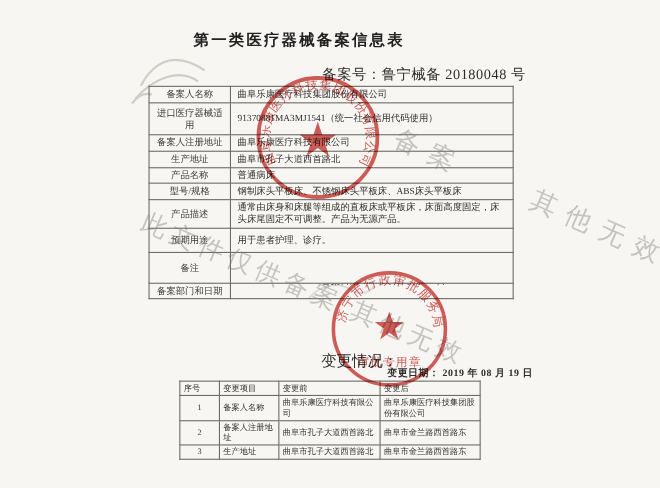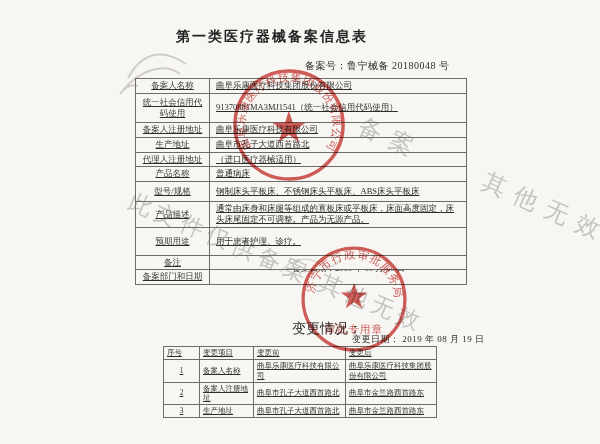--- a/index.html
+++ b/index.html
@@ -6,38 +6,38 @@
   body{
     width:600px;height:444px;position:relative;overflow:hidden;
     background:#f7f6f3;
     font-family:"Liberation Serif","DejaVu Serif",serif;
     color:#2e2d2b;
   }
   .page-title{
     position:absolute;top:28px;left:0;width:544px;text-align:center;
     font-size:14px;font-weight:bold;letter-spacing:2px;color:#222;
   }
-  .record-no{position:absolute;top:59px;left:305px;font-size:10px;letter-spacing:.5px;}
+  .record-no{position:absolute;top:59px;left:293px;font-size:13px;letter-spacing:.5px;}
   
-  table{border-collapse:collapse;table-layout:fixed;text-decoration:underline;}
+  table{border-collapse:collapse;table-layout:fixed;}
   .mt{position:absolute;top:78px;left:135px;width:332px;z-index:2;}
   .mt td{border:1px solid #6e6c68;font-size:8.5px;line-height:1.35;vertical-align:middle;overflow:hidden;}
   .mt td.lab{width:61px;text-align:center;padding:1px 6px;color:#3a3937;}
   .mt td.val{padding:1px 6px;text-align:left;}
   .mt tr:nth-child(1){height:15px}.mt tr:nth-child(2){height:29px}
   .mt tr:nth-child(3){height:15px}.mt tr:nth-child(4){height:15px}
   .mt tr:nth-child(5){height:14px}.mt tr:nth-child(6){height:13px}
   .mt tr:nth-child(7){height:20px}.mt tr:nth-child(8){height:22px}
   .mt tr:nth-child(9){height:28px}.mt tr:nth-child(10){height:14px}
   .mt tr:nth-child(11){height:14px}.mt tr:nth-child(12){height:37px}
   .filing-date{position:absolute;bottom:3px;right:55px;font-size:8.5px;text-align:center;}
   .cell-rel{position:relative;height:100%;}
   
   .change-label{position:absolute;top:320px;left:292px;font-size:14px;z-index:2;}
-  .change-date{position:absolute;top:333px;left:352px;font-size:9px;letter-spacing:.5px;z-index:2;}
+  .change-date{position:absolute;top:333px;left:352px;font-size:9px;letter-spacing:.5px;z-index:2;font-weight:bold;}
   .ct{position:absolute;top:346px;left:163px;width:273px;z-index:2;}
   .ct td,.ct th{border:1px solid #6e6c68;font-size:7.5px;line-height:1.3;font-weight:normal;
     text-align:left;padding:1px 3px;vertical-align:middle;color:#33322f;}
   .ct th{height:10px;}
   .ct td.num{text-align:center;}
   .ct tr:nth-child(2){height:21px}.ct tr:nth-child(3){height:18px}.ct tr:nth-child(4){height:13px}
   
   .stamp{position:absolute;z-index:4;opacity:.82;mix-blend-mode:multiply;}
   
   .wm{position:absolute;z-index:3;color:rgba(125,124,120,.42);white-space:nowrap;
@@ -57,34 +57,30 @@
 <div class="page-title">第一类医疗器械备案信息表</div>
 <div class="record-no">备案号：鲁宁械备 20180048 号</div>
 
 <table class="mt">
   <tbody>
       <tr>
     <td class="lab">备案人名称</td>
     <td class="val">曲阜乐康医疗科技集团股份有限公司</td>
   </tr>
   <tr>
-    <td class="lab">统一社会信用代码使用</td>
+    <td class="lab">进口医疗器械适用</td>
     <td class="val">91370881MA3MJ1541（统一社会信用代码使用）</td>
   </tr>
   <tr>
     <td class="lab">备案人注册地址</td>
     <td class="val">曲阜乐康医疗科技有限公司</td>
   </tr>
   <tr>
     <td class="lab">生产地址</td>
     <td class="val">曲阜市孔子大道西首路北</td>
-  </tr>
-  <tr>
-    <td class="lab">代理人注册地址</td>
-    <td class="val">（进口医疗器械适用）</td>
   </tr>
   <tr>
     <td class="lab">产品名称</td>
     <td class="val">普通病床</td>
   </tr>
   <tr>
     <td class="lab">型号/规格</td>
     <td class="val">钢制床头平板床、不锈钢床头平板床、ABS床头平板床</td>
   </tr>
   <tr>

